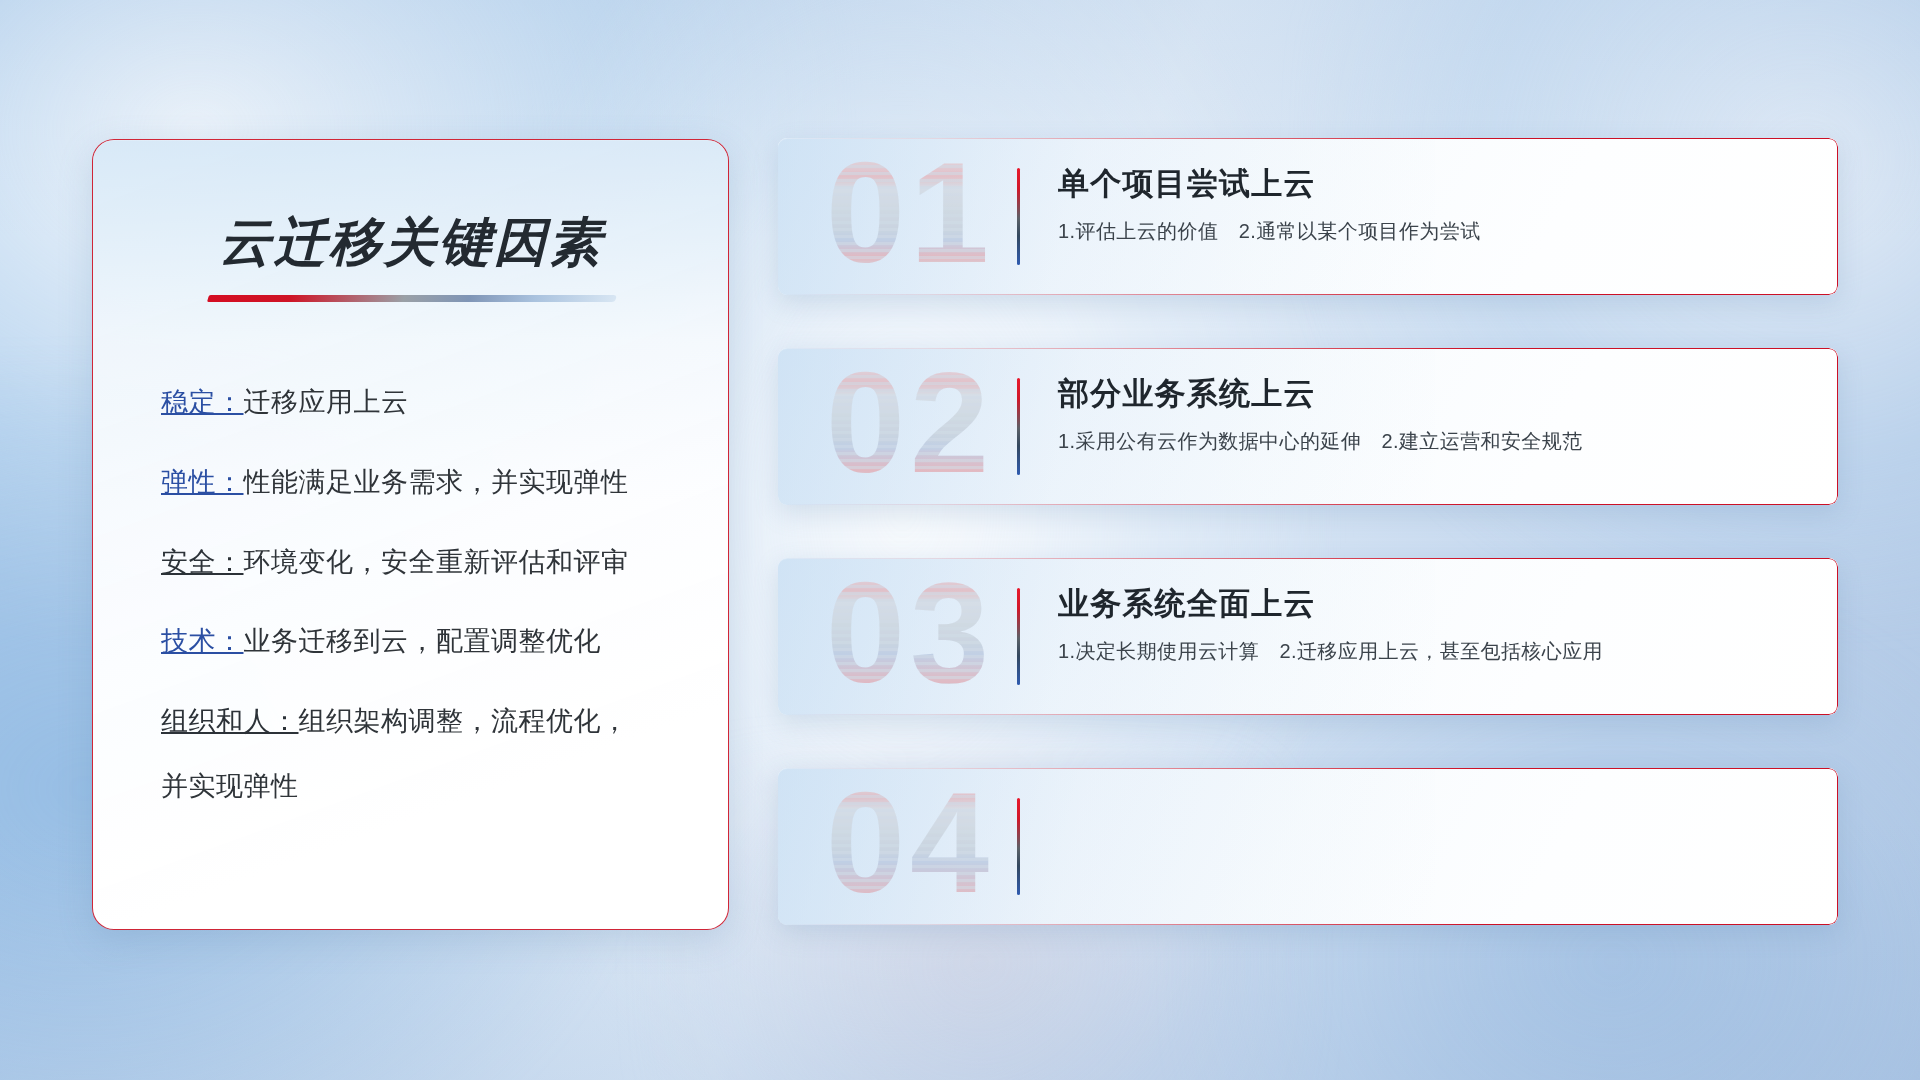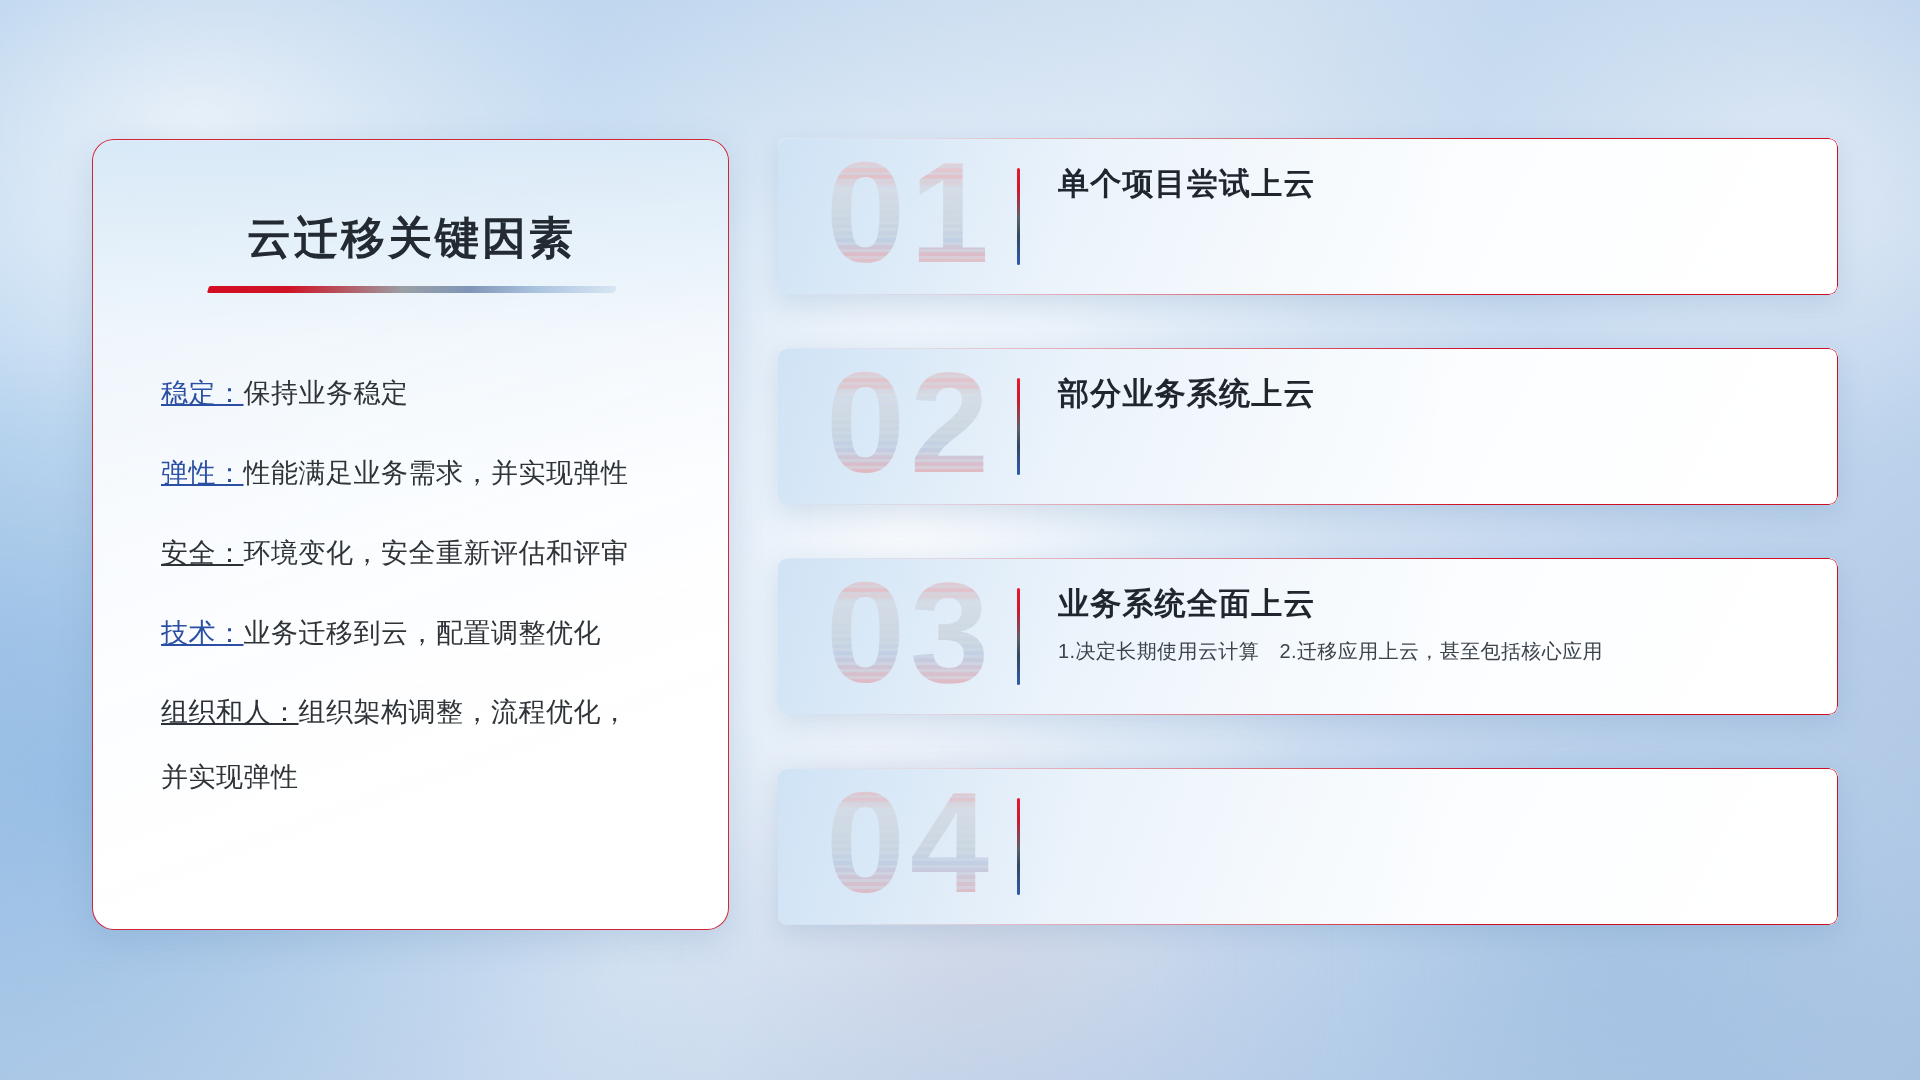--- a/index.html
+++ b/index.html
@@ -68,23 +68,24 @@
     overflow:hidden;
   }
   .left-panel::before{
     content:""; position:absolute; left:0; top:0; width:100%; height:46%;
     background:linear-gradient(180deg, rgba(198,222,243,.55) 0%, rgba(226,238,249,.22) 55%, rgba(255,255,255,0) 100%);
     pointer-events:none;
   }
   .panel-inner{ position:relative; z-index:2; padding:52px 40px 0 42px; }
 
   .panel-title{
-    font-size:44px; font-weight:700; color:#232a31; letter-spacing:3px;
+    font-size:52px; font-weight:700; color:#232a31; letter-spacing:3px;
     text-align:center; line-height:1.1; margin-top:22px;
     font-family:"Liberation Sans","DejaVu Sans",sans-serif;
+    font-style:italic;
   }
   .title-rule{
     width:408px; height:7px; margin:24px auto 0;
     background:linear-gradient(90deg,#d40d22 0%, #cf1426 20%, #9aa0a6 48%, #7f95b6 64%, #a9c2de 80%, #d8e6f3 100%);
     border-radius:3px 6px 6px 3px;
     transform:skewX(-16deg);
   }
 
   .factor-list{ margin-top:82px; padding-left:26px; }
   .factor-row{
@@ -157,21 +158,21 @@
 
 <div id="stage">
 
   <div class="left-panel">
     <div class="panel-inner">
       <div class="panel-title">云迁移关键因素</div>
       <div class="title-rule"></div>
 
       <div class="factor-list">
         <div class="factor-row">
-          <span class="k">稳定：</span><span class="v">保持业务稳定</span>
+          <span class="k">稳定：</span><span class="v">迁移应用上云</span>
         </div>
         <div class="factor-row">
           <span class="k">弹性：</span><span class="v">性能满足业务需求，并实现弹性</span>
         </div>
         <div class="factor-row">
           <span class="k plain">安全：</span><span class="v">环境变化，安全重新评估和评审</span>
         </div>
         <div class="factor-row">
           <span class="k">技术：</span><span class="v">业务迁移到云，配置调整优化</span>
         </div>
@@ -212,20 +213,21 @@
           <g mask="url(#m1)">
             <rect x="0" y="0" width="205" height="146" fill="url(#tint1)"></rect>
             <rect x="0" y="0" width="205" height="146" fill="url(#scan1)" opacity=".55"></rect>
             <rect x="0" y="0" width="205" height="146" fill="#ffffff" opacity=".30"></rect>
           </g>
         </svg>
       </div>
       <div class="card-accent"></div>
       <div class="card-body">
         <div class="card-title">单个项目尝试上云</div>
+        <div class="card-desc">1.评估上云的价值　2.通常以某个项目作为尝试</div>
       </div>
     </div>
 
     <div class="card">
       <div class="card-sheen"></div>
       <div class="card-border"></div>
       <div class="card-num">
         <svg viewBox="0 0 205 146" preserveAspectRatio="xMidYMid meet" aria-hidden="true">
           <defs>
             <pattern id="scan2" width="6" height="7" patternUnits="userSpaceOnUse">
@@ -249,20 +251,21 @@
           <g mask="url(#m2)">
             <rect x="0" y="0" width="205" height="146" fill="url(#tint2)"></rect>
             <rect x="0" y="0" width="205" height="146" fill="url(#scan2)" opacity=".55"></rect>
             <rect x="0" y="0" width="205" height="146" fill="#ffffff" opacity=".30"></rect>
           </g>
         </svg>
       </div>
       <div class="card-accent"></div>
       <div class="card-body">
         <div class="card-title">部分业务系统上云</div>
+        <div class="card-desc">1.采用公有云作为数据中心的延伸　2.建立运营和安全规范</div>
       </div>
     </div>
 
     <div class="card">
       <div class="card-sheen"></div>
       <div class="card-border"></div>
       <div class="card-num">
         <svg viewBox="0 0 205 146" preserveAspectRatio="xMidYMid meet" aria-hidden="true">
           <defs>
             <pattern id="scan3" width="6" height="7" patternUnits="userSpaceOnUse">

